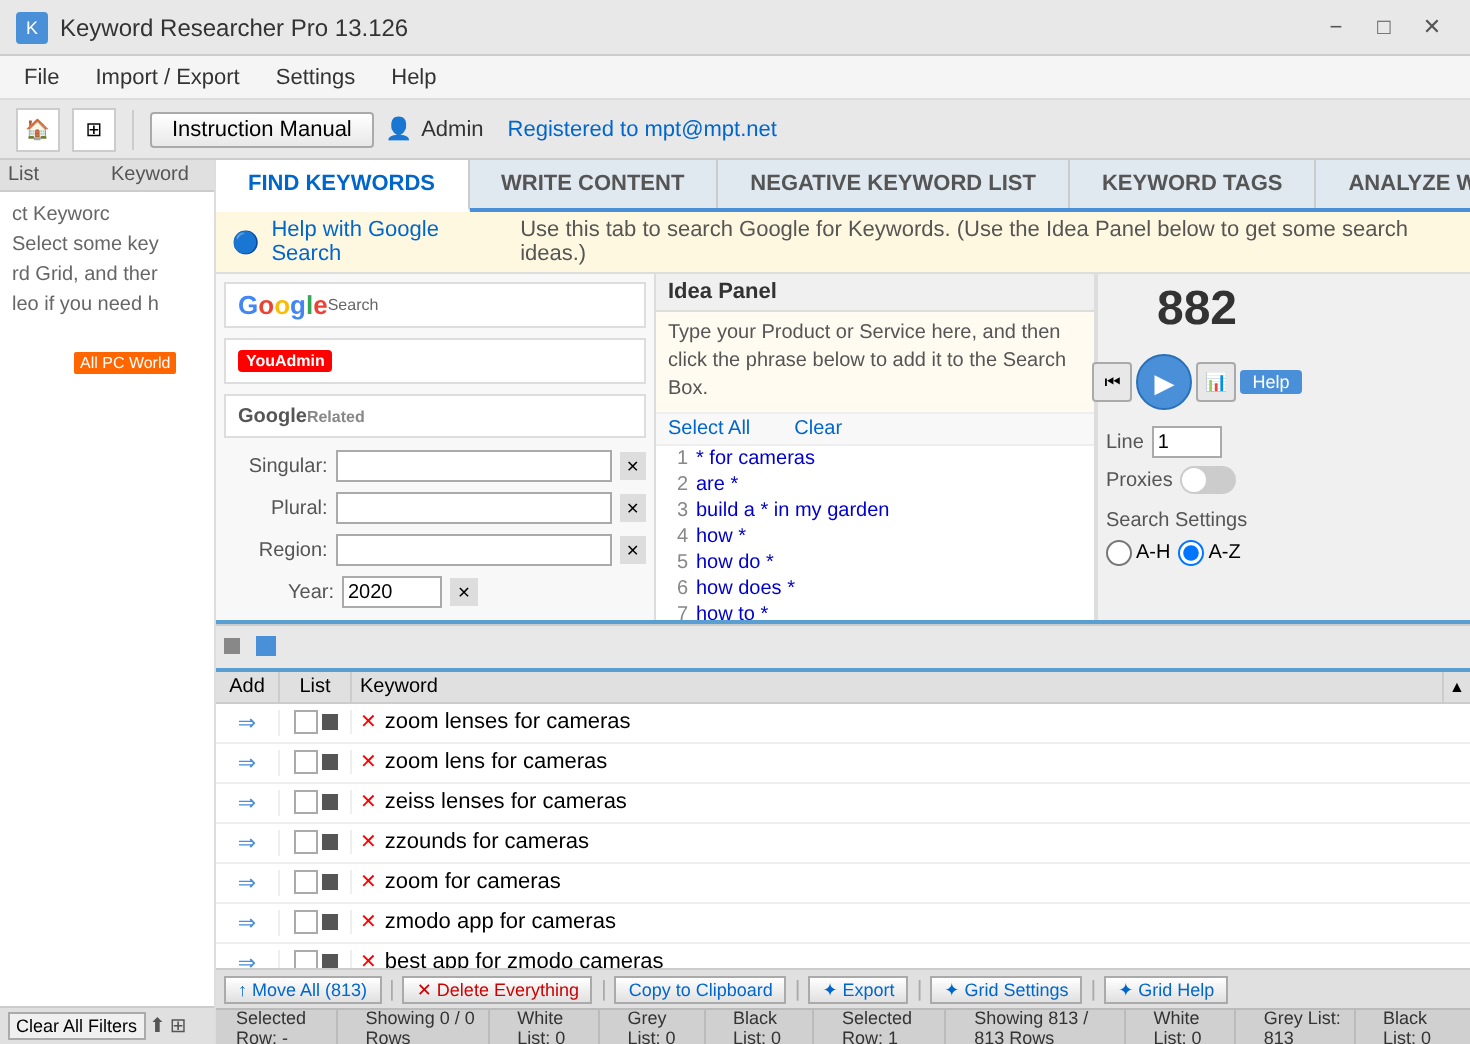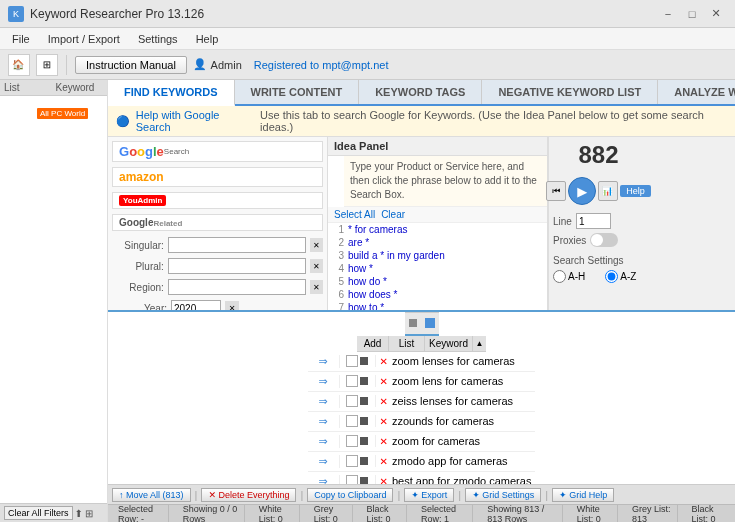--- a/index.html
+++ b/index.html
@@ -73,49 +73,49 @@
     .field-input { flex: 1; height: 16px; border: 1px solid #aaa; padding: 0 2px; font-size: 10px; }
     .field-clear { width: 14px; height: 14px; background: #ddd; border: none; cursor: pointer; font-size: 8px; display: flex; align-items: center; justify-content: center; }
     .year-row { display: flex; align-items: center; gap: 4px; margin: 1px 0; }
     .year-label { width: 55px; font-size: 10px; color: #555; text-align: right; }
     .year-input { width: 50px; height: 16px; border: 1px solid #aaa; padding: 0 2px; font-size: 10px; }
     .year-btn { width: 14px; height: 14px; background: #ddd; border: none; cursor: pointer; font-size: 8px; }
     
     
     .idea-panel { width: 220px; background: white; border-right: 1px solid #ddd; display: flex; flex-direction: column; }
     .idea-header { background: #f0f0f0; padding: 3px 6px; font-size: 11px; font-weight: bold; color: #333; border-bottom: 1px solid #ddd; }
-    .idea-desc { padding: 4px 6px; font-size: 10px; color: #555; line-height: 1.4; background: #fffbf0; border-bottom: 1px solid #eee; margin-left: 16px; }
+    .idea-desc { padding: 4px 6px; font-size: 10px; color: #555; line-height: 1.4; background: #fffbf0; border-bottom: 1px solid #eee; }
     .idea-list { flex: 1; overflow-y: auto; }
     .idea-line { display: flex; align-items: flex-start; font-size: 10px; padding: 1px 0; }
     .line-num { width: 20px; text-align: right; color: #888; padding-right: 4px; flex-shrink: 0; padding-left: 4px; }
     .line-text { color: #0000cc; }
     
     
     .right-controls { width: 100px; background: #f0f0f0; border-left: 1px solid #ddd; display: flex; flex-direction: column; align-items: center; padding: 4px; gap: 4px; }
     .count-display { font-size: 24px; font-weight: bold; color: #333; text-align: center; }
     .play-controls { display: flex; align-items: center; gap: 2px; margin: 4px 0; }
     .play-btn { width: 20px; height: 20px; border: 1px solid #aaa; background: #e8e8e8; cursor: pointer; display: flex; align-items: center; justify-content: center; font-size: 9px; border-radius: 2px; }
     .play-btn.big { width: 28px; height: 28px; background: #4a90d9; color: white; border-color: #2a70b9; border-radius: 50%; font-size: 13px; }
     .help-btn { background: #4a90d9; color: white; padding: 1px 6px; font-size: 9px; border: none; cursor: pointer; border-radius: 2px; }
     .line-row { display: flex; align-items: center; gap: 4px; font-size: 10px; width: 100%; }
     .line-label { font-size: 10px; color: #555; }
     .line-num-input { width: 35px; height: 16px; border: 1px solid #aaa; font-size: 10px; padding: 0 2px; }
     .proxies-row { display: flex; align-items: center; gap: 4px; font-size: 10px; width: 100%; }
     .toggle { width: 28px; height: 14px; background: #ccc; border-radius: 7px; position: relative; cursor: pointer; }
     .toggle-knob { width: 12px; height: 12px; background: white; border-radius: 50%; position: absolute; top: 1px; left: 1px; }
     .search-settings { font-size: 10px; color: #555; margin-top: 4px; align-self: flex-start; }
-    .radio-row { display: flex; align-items: flex-start; gap: 20px; font-size: 10px; width: 100%; }
+    .radio-row { display: flex; align-items: flex-start; gap: 4px; font-size: 10px; width: 100%; }
     .radio-option { display: flex; align-items: center; gap: 2px; cursor: pointer; }
     
     
-    .select-row { display: flex; align-items: center; gap: 6px; padding: 2px 6px; background: #f8f8f8; border-bottom: 1px solid #eee; }
+    .select-row { display: flex; align-items: center; gap: 22px; padding: 2px 6px; background: #f8f8f8; border-bottom: 1px solid #eee; }
     .select-link { color: #0066cc; cursor: pointer; font-size: 10px; }
     
     
-    .grid-section { border-top: 2px solid #5a9fd4; background: white; flex: 1; display: flex; flex-direction: column; overflow: hidden; align-items: center; }
+    .grid-section { border-top: 2px solid #5a9fd4; background: white; flex: 1; display: flex; flex-direction: column; overflow: hidden; }
     .grid-header { display: flex; background: #e0e0e0; border-bottom: 1px solid #ccc; }
     .grid-col-add { width: 32px; text-align: center; font-size: 10px; padding: 2px; border-right: 1px solid #ccc; }
     .grid-col-list { width: 36px; text-align: center; font-size: 10px; padding: 2px; border-right: 1px solid #ccc; }
     .grid-col-kw { flex: 1; font-size: 10px; padding: 2px 4px; }
     .grid-scroll { width: 14px; background: #e0e0e0; border-left: 1px solid #ccc; }
     .grid-body { flex: 1; overflow-y: auto; }
     .grid-row { display: flex; align-items: center; border-bottom: 1px solid #eee; height: 20px; }
     .cell-add { width: 32px; display: flex; align-items: center; justify-content: center; border-right: 1px solid #eee; }
     .cell-list { width: 36px; display: flex; align-items: center; justify-content: center; gap: 2px; border-right: 1px solid #eee; }
     .cell-kw { flex: 1; font-size: 11px; padding: 0 4px; display: flex; align-items: center; gap: 4px; }
@@ -176,60 +176,63 @@
 </div>
 
 <div class="main-container">
 
   <div class="sidebar">
     <div class="sidebar-header">
       <span class="sidebar-col">List</span>
       <span class="sidebar-col">Keyword</span>
     </div>
     <div class="sidebar-content">
+      <div style="padding: 4px 6px; font-size: 10px; color: #666; line-height: 1.5;">
+        ct Keyworc<br>
+        Select some key<br>
+        rd Grid, and ther<br>
+        leo if you need h
+      </div>
       <div style="margin-top: 8px; padding: 4px 6px;">
         <div style="display: flex; align-items: center; gap: 3px; font-size: 9px; color: #555;">
           <span style="background: #ff6600; color: white; padding: 1px 3px; font-size: 8px; border-radius: 1px; margin-left: 31px;">All PC World</span>
         </div>
       </div>
     </div>
     <div style="display: flex; align-items: center; padding: 2px 4px; background: #e0e0e0; border-top: 1px solid #ccc; gap: 2px;">
       <button style="font-size: 9px; padding: 1px 3px; border: 1px solid #aaa; background: #f0f0f0; cursor: pointer;">Clear All Filters</button>
       <span style="font-size: 10px; cursor: pointer; color: #555;">⬆</span>
       <span style="font-size: 10px; cursor: pointer; color: #555;">⊞</span>
     </div>
   </div>
 
   <div class="content-area">
 
     <div class="tabs-row">
       <div class="tab active">FIND KEYWORDS</div>
       <div class="tab">WRITE CONTENT</div>
+      <div class="tab">NEGATIVE KEYWORD LIST</div>
       <div class="tab">KEYWORD TAGS</div>
-      <div class="tab">NEGATIVE KEYWORD LIST</div>
       <div class="tab">ANALYZE WEBPAGE</div>
     </div>
 
     <div class="help-bar">
       <span style="color: #4a90d9; font-size: 11px;">🔵</span>
       <span class="help-link">Help with Google Search</span>
       <span class="help-text">Use this tab to search Google for Keywords. (Use the Idea Panel below to get some search ideas.)</span>
     </div>
 
     <div class="find-content" style="height: 200px;">
 
       <div class="search-panel">
         <div class="search-engine">
           <span class="google-logo">
             <span class="g">G</span><span class="o1">o</span><span class="o2">o</span><span class="g2">g</span><span class="l">l</span><span class="e">e</span>
           </span>
           <span class="search-label">Search</span>
-        </div>
-        <div class="search-engine">
-          <span class="amazon-logo">amazon</span>
         </div>
         <div class="search-engine">
           <span class="youtube-logo">You<b>Admin</b></span>
         </div>
         <div class="search-engine">
           <span class="google-related">Google<span>Related</span></span>
         </div>
         <div class="field-row">
           <span class="field-label">Singular:</span>
           <input class="field-input" type="text" value="" style="">

